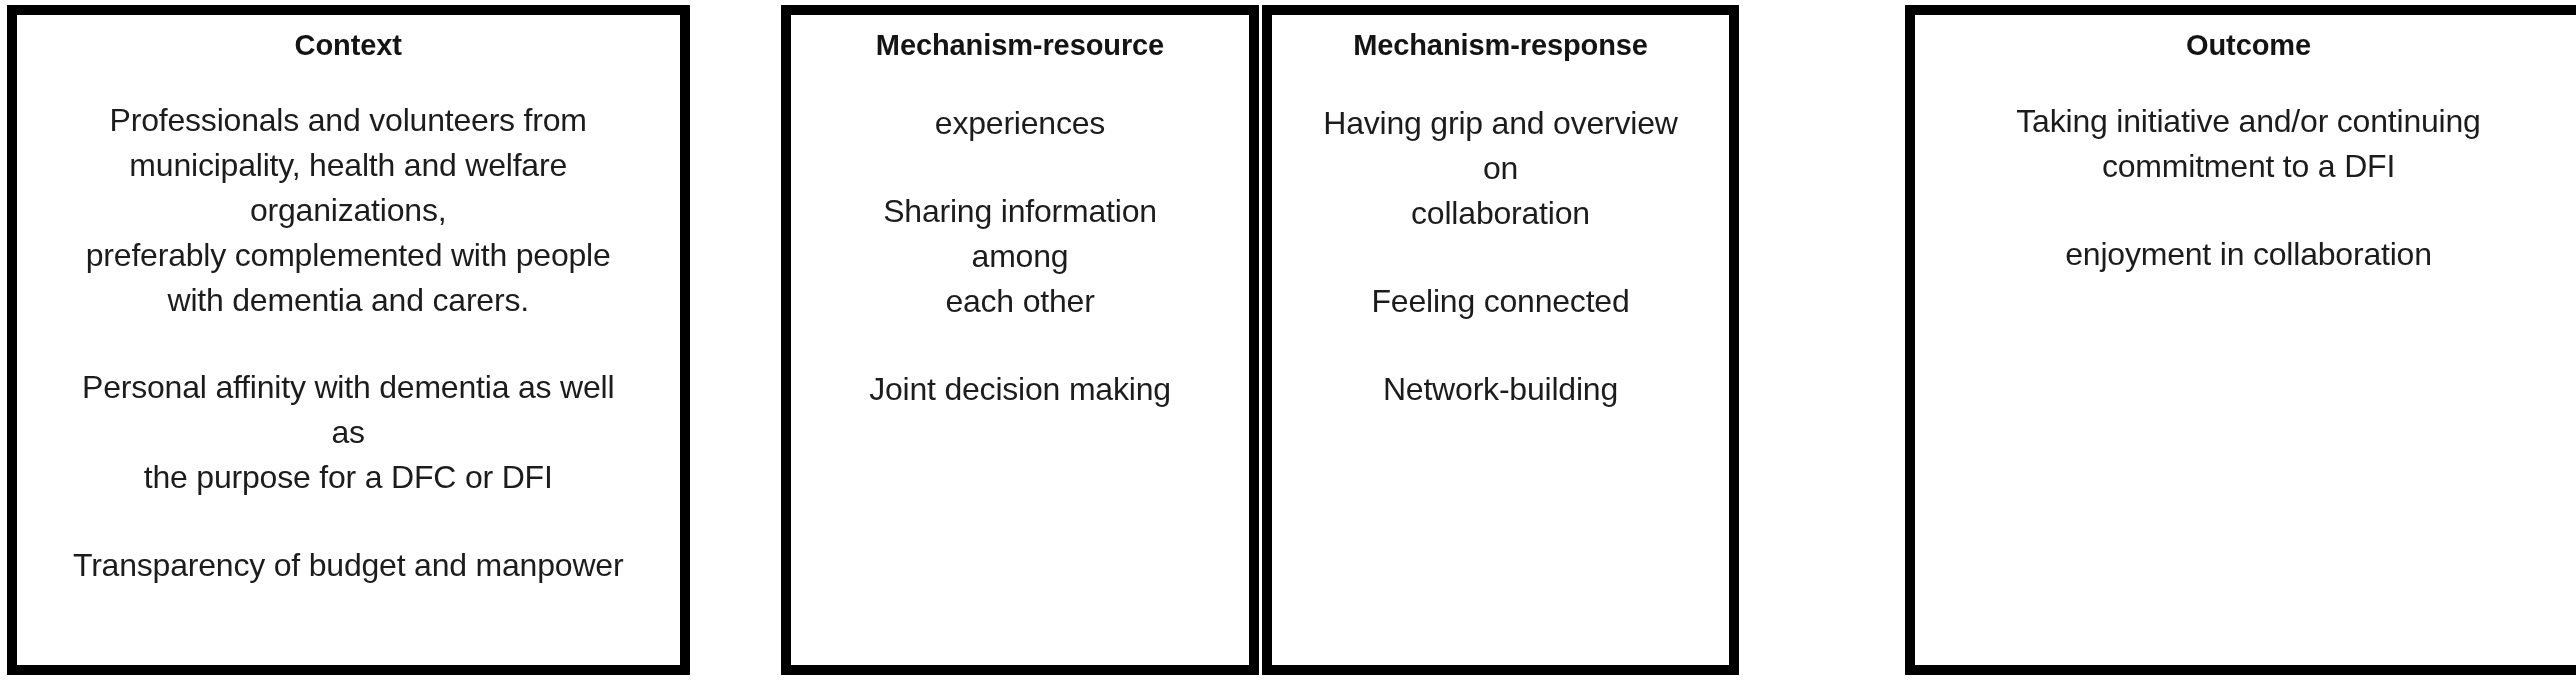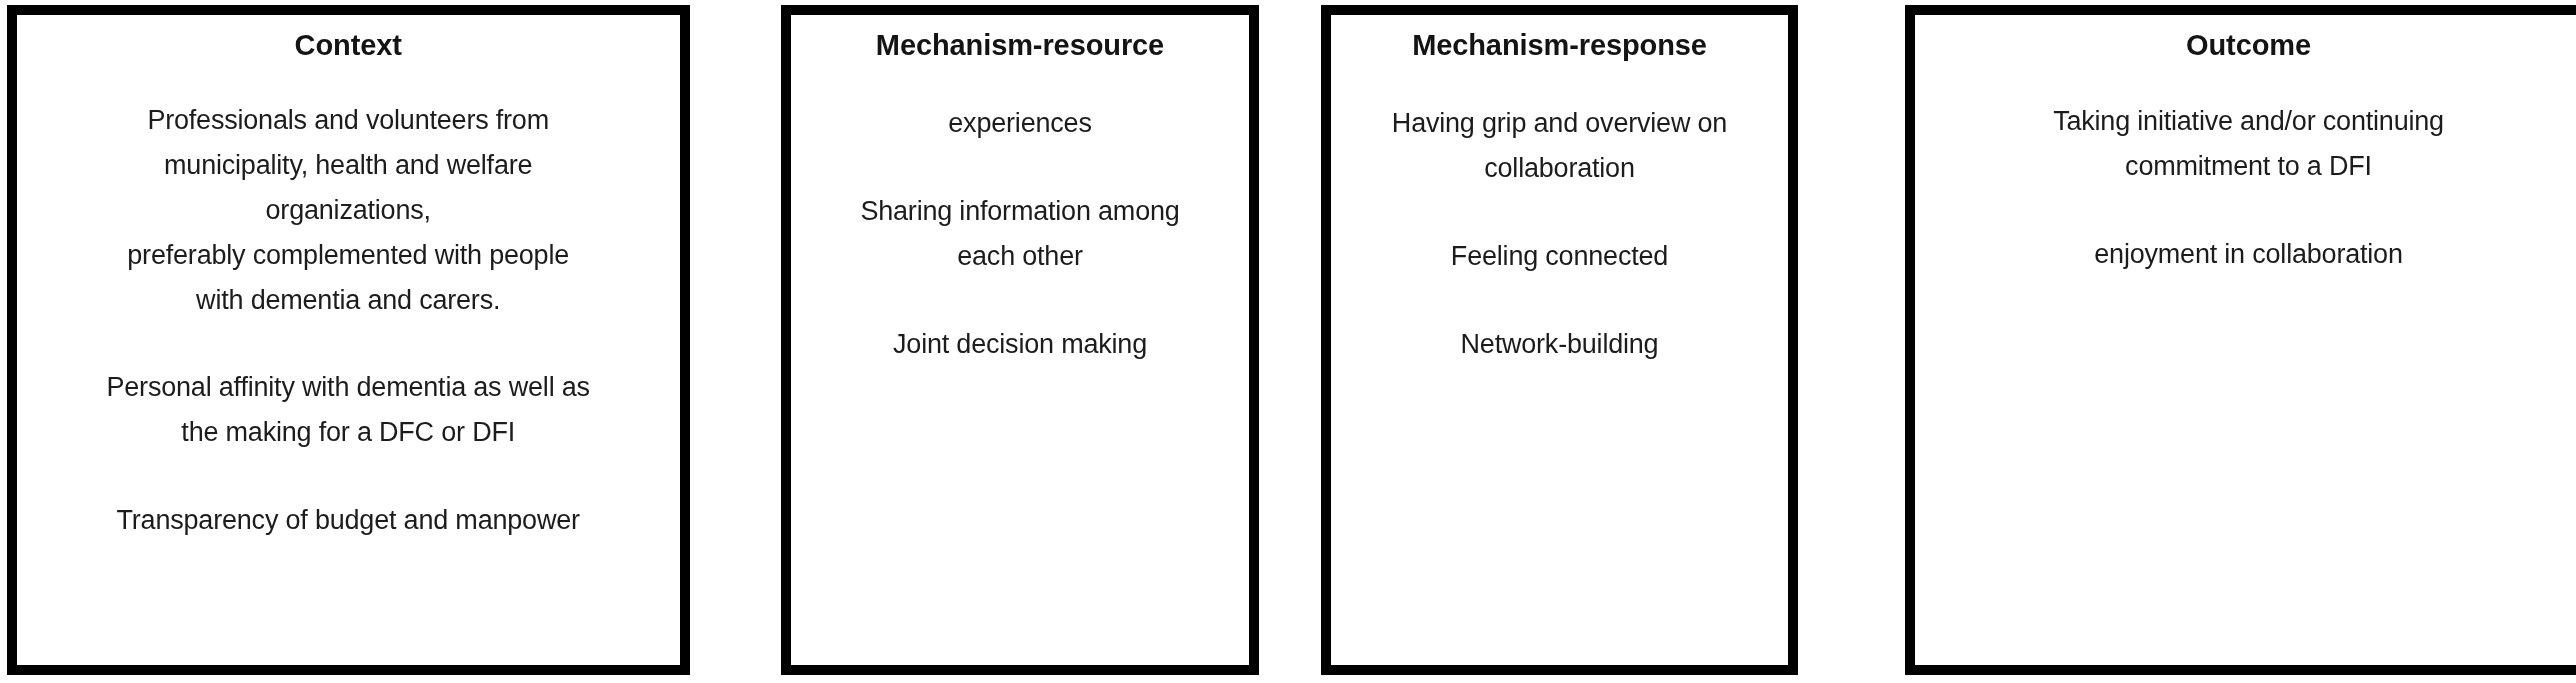--- a/index.html
+++ b/index.html
@@ -26,21 +26,21 @@
     box-sizing: border-box;
     background: #ffffff;
     border: 10.5px solid #000000;
     overflow: hidden;
     padding: 0;
   }
 
   
   .cmo-box.col-1 { left: 6.7px;    top: 4.5px; width: 683px; height: 670px; }
   .cmo-box.col-2 { left: 781px; top: 4.5px; width: 478px; height: 670px; }
-  .cmo-box.col-3 { left: 1321px; top: 4.5px; width: 477px; height: 670px; }
+  .cmo-box.col-3 { left: 1262px; top: 4.5px; width: 477px; height: 670px; }
   .cmo-box.col-4 { left: 1882px; top: 4.5px; width: 687px; height: 670px; margin-left: 23px; }
 
   .box-inner {
     width: 100%;
     height: 100%;
     box-sizing: border-box;
     padding: 13.5px 19.4px 0 19.4px;
     text-align: center;
     color: #1a1a1a;
   }
@@ -53,21 +53,21 @@
     margin: 0 0 0 0;
     letter-spacing: -0.1px;
     white-space: nowrap;
   }
 
   .box-body {
     margin-top: 37px;
   }
 
   .box-para {
-    font-size: 27px;
+    font-size: 32px;
     font-weight: normal;
     line-height: 45px;
     color: #1c1c1c;
     margin: 0 0 43px 0;
     letter-spacing: -0.2px;
   }
   .box-para:last-child { margin-bottom: 0; }
 
   
   .col-1 .box-body { padding: 0 36px; }
@@ -89,21 +89,21 @@
       <div class="box-body">
         <div class="box-para tight">
           <div>Professionals and volunteers from</div>
           <div>municipality, health and welfare</div>
           <div>organizations,</div>
           <div>preferably complemented with people</div>
           <div>with dementia and carers.</div>
         </div>
         <div class="box-para">
           <div>Personal affinity with dementia as well as</div>
-          <div>the making for a DFC or DFI</div>
+          <div>the purpose for a DFC or DFI</div>
         </div>
         <div class="box-para">
           <div>Transparency of budget and manpower</div>
         </div>
       </div>
     </div>
   </div>
 
   <div class="cmo-box col-2">
     <div class="box-inner">

